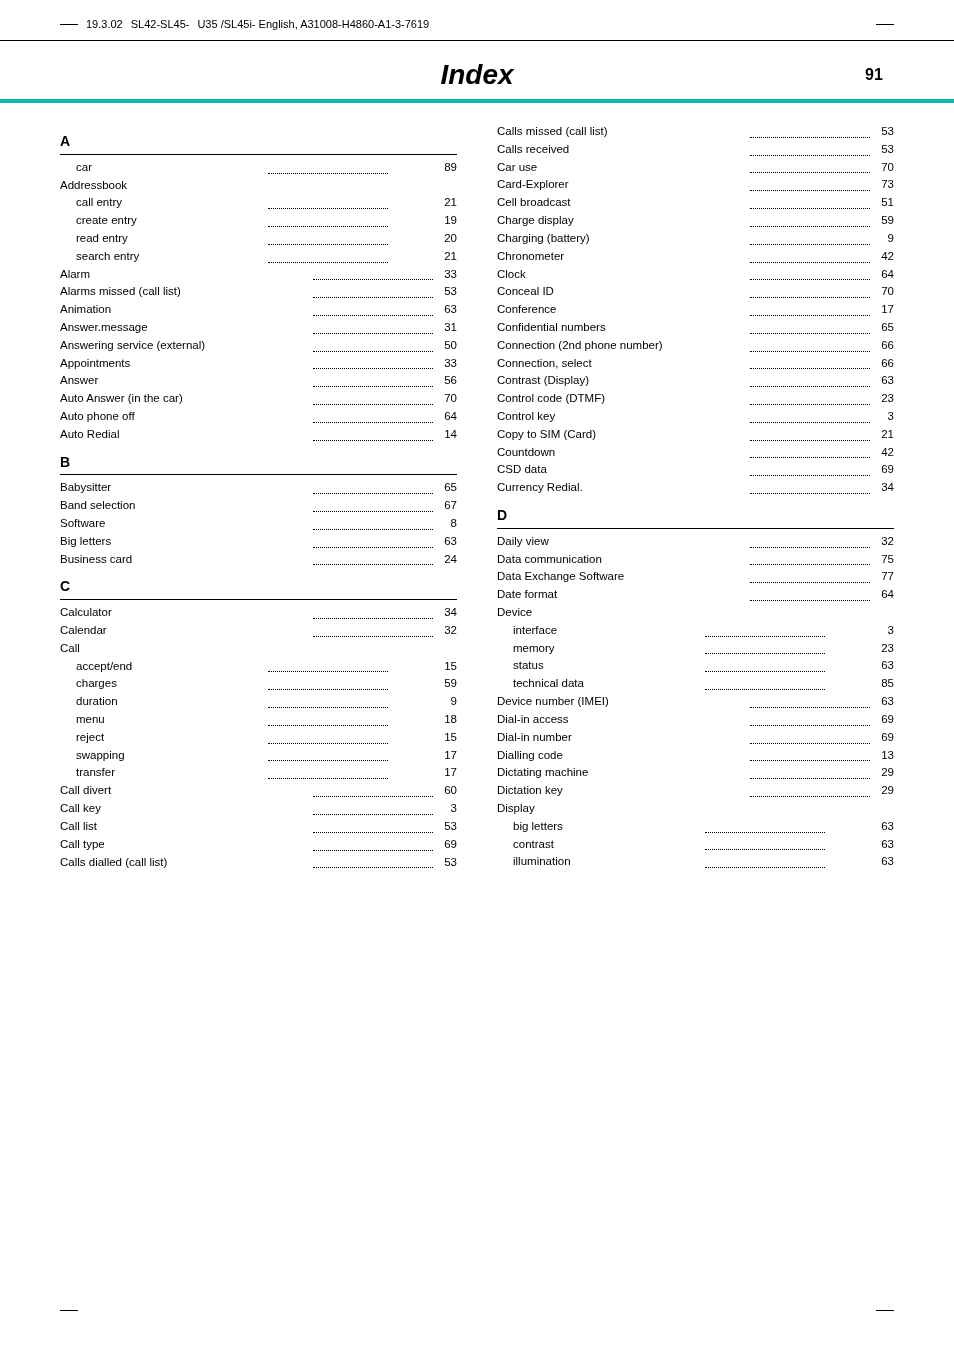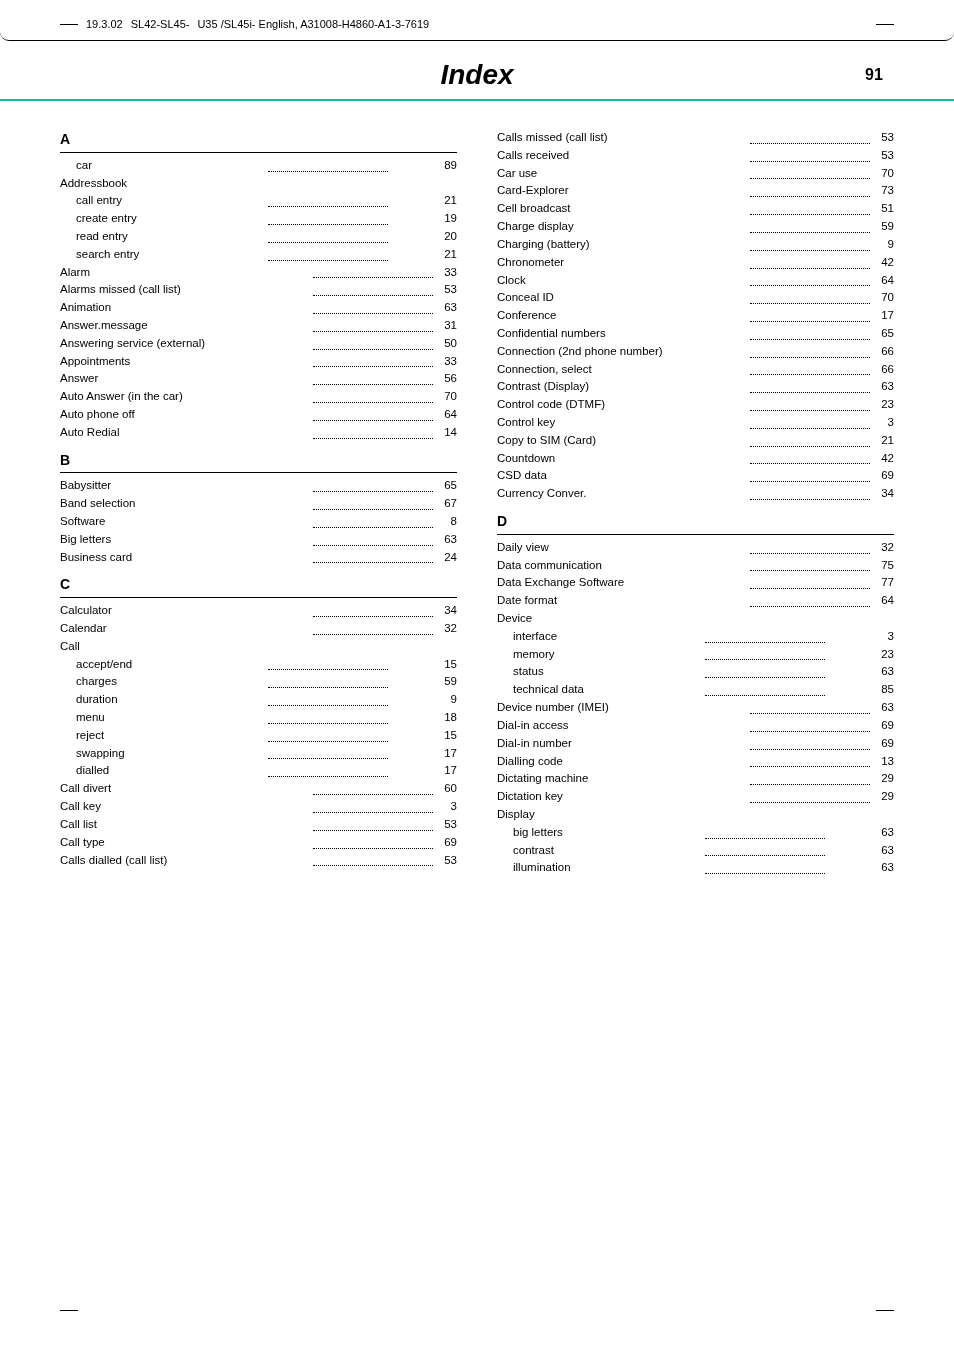--- a/index.html
+++ b/index.html
@@ -21,21 +21,20 @@
     }
 
     
     .header-bar {
       display: flex;
       align-items: center;
       justify-content: space-between;
       padding: 18px 60px 10px 60px;
       border-bottom: 1px solid #000;
       font-size: 11px;
-      border-radius: 9px;
     }
     .header-left {
       display: flex;
       align-items: center;
       gap: 8px;
     }
     .header-line-left {
       width: 18px;
       height: 1px;
       background: #000;
@@ -52,21 +51,21 @@
       background: #000;
       display: inline-block;
     }
 
     
     .title-section {
       display: flex;
       align-items: center;
       justify-content: space-between;
       padding: 18px 60px 8px 60px;
-      border-bottom: 2px solid #14b8a6;
+      border-bottom: 4px solid #14b8a6;
     }
     .page-title {
       font-size: 28px;
       font-weight: bold;
       font-style: italic;
       flex: 1;
       text-align: center;
     }
     .page-number {
       font-size: 16px;
@@ -312,21 +311,21 @@
           <span class="entry-label">reject</span>
           <span class="entry-dots"></span>
           <span class="entry-page">15</span>
         </div>
         <div class="index-entry sub-entry">
           <span class="entry-label">swapping</span>
           <span class="entry-dots"></span>
           <span class="entry-page">17</span>
         </div>
         <div class="index-entry sub-entry">
-          <span class="entry-label">dialled</span>
+          <span class="entry-label">transfer</span>
           <span class="entry-dots"></span>
           <span class="entry-page">17</span>
         </div>
         <div class="index-entry">
           <span class="entry-label">Call divert</span>
           <span class="entry-dots"></span>
           <span class="entry-page">60</span>
         </div>
         <div class="index-entry">
           <span class="entry-label">Call key</span>
@@ -346,21 +345,21 @@
         <div class="index-entry">
           <span class="entry-label">Calls dialled (call list)</span>
           <span class="entry-dots"></span>
           <span class="entry-page">53</span>
         </div>
       </div>
     </div>
 
     <div class="right-column">
 
-      <div style="margin-top:8px;">
+      <div style="margin-top:0;">
         <div class="index-entry">
           <span class="entry-label">Calls missed (call list)</span>
           <span class="entry-dots"></span>
           <span class="entry-page">53</span>
         </div>
         <div class="index-entry">
           <span class="entry-label">Calls received</span>
           <span class="entry-dots"></span>
           <span class="entry-page">53</span>
         </div>
@@ -448,21 +447,21 @@
           <span class="entry-label">Countdown</span>
           <span class="entry-dots"></span>
           <span class="entry-page">42</span>
         </div>
         <div class="index-entry">
           <span class="entry-label">CSD data</span>
           <span class="entry-dots"></span>
           <span class="entry-page">69</span>
         </div>
         <div class="index-entry">
-          <span class="entry-label">Currency Conver.</span>
+          <span class="entry-label">Currency Redial.</span>
           <span class="entry-dots"></span>
           <span class="entry-page">34</span>
         </div>
       </div>
 
       <div>
         <div class="section-letter">D</div>
         <div class="index-entry">
           <span class="entry-label">Daily view</span>
           <span class="entry-dots"></span>

